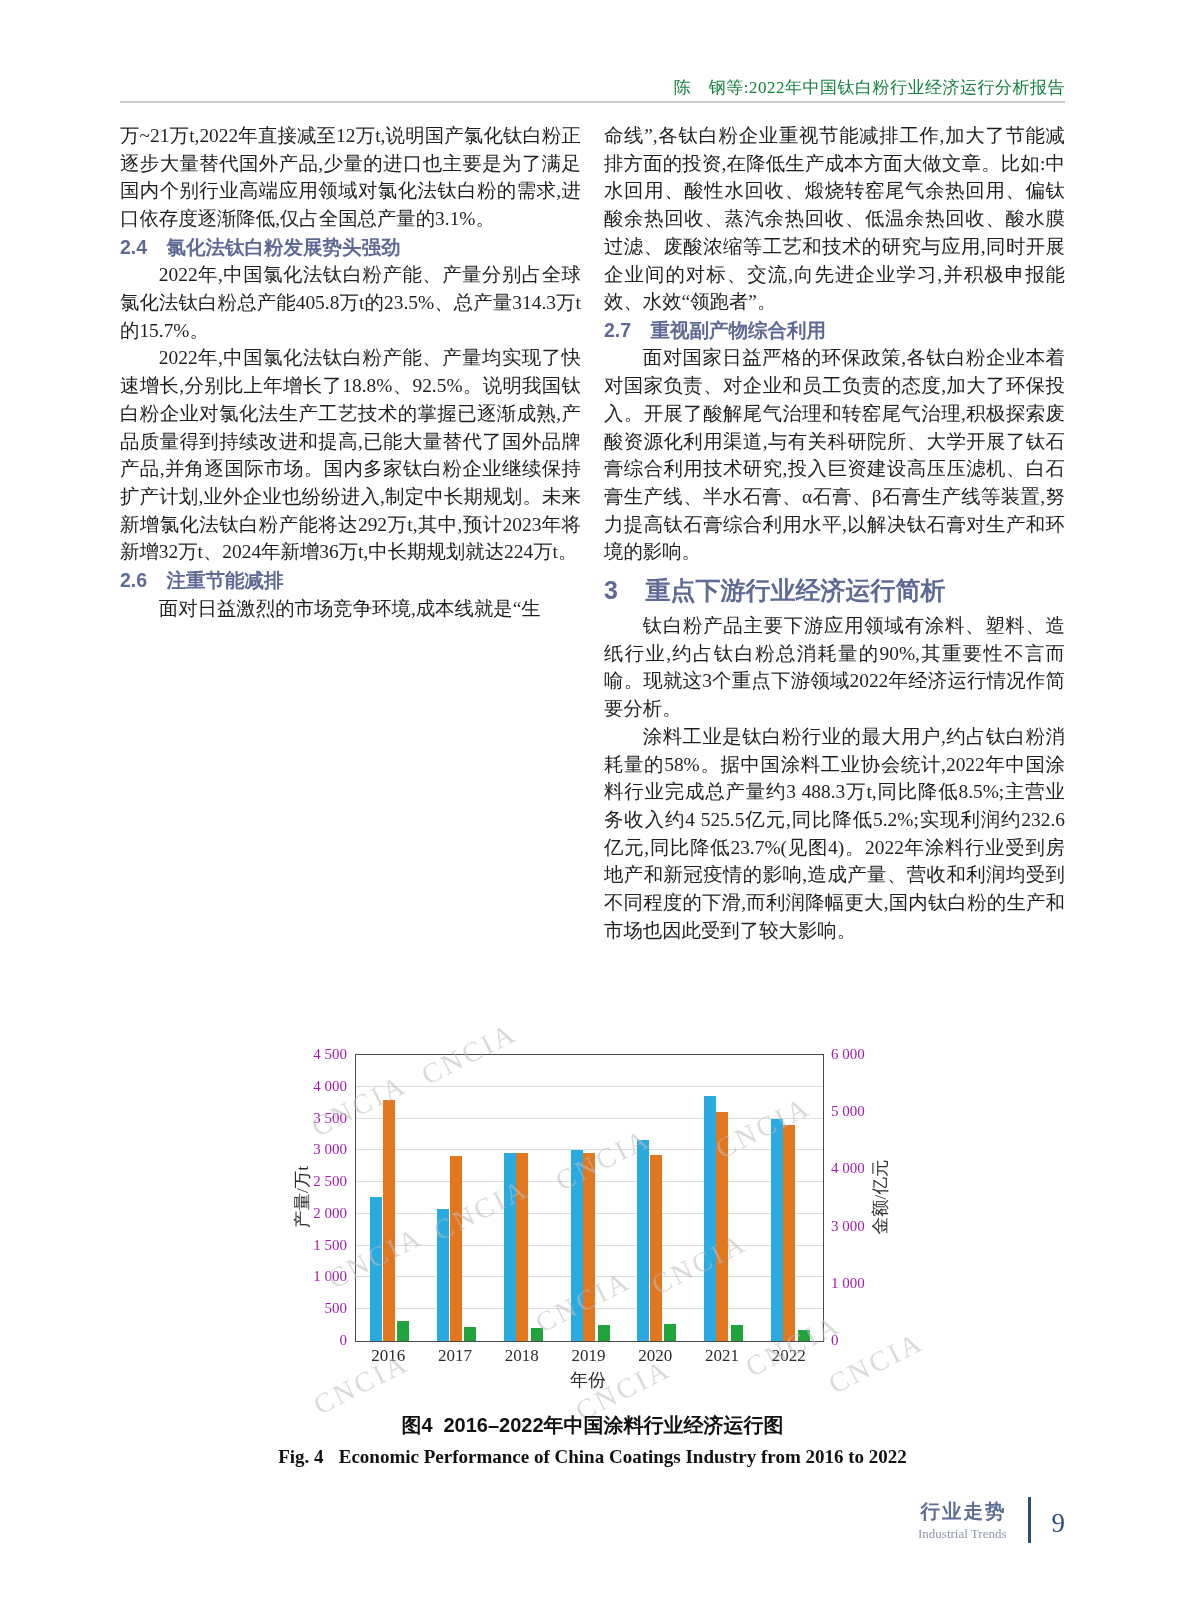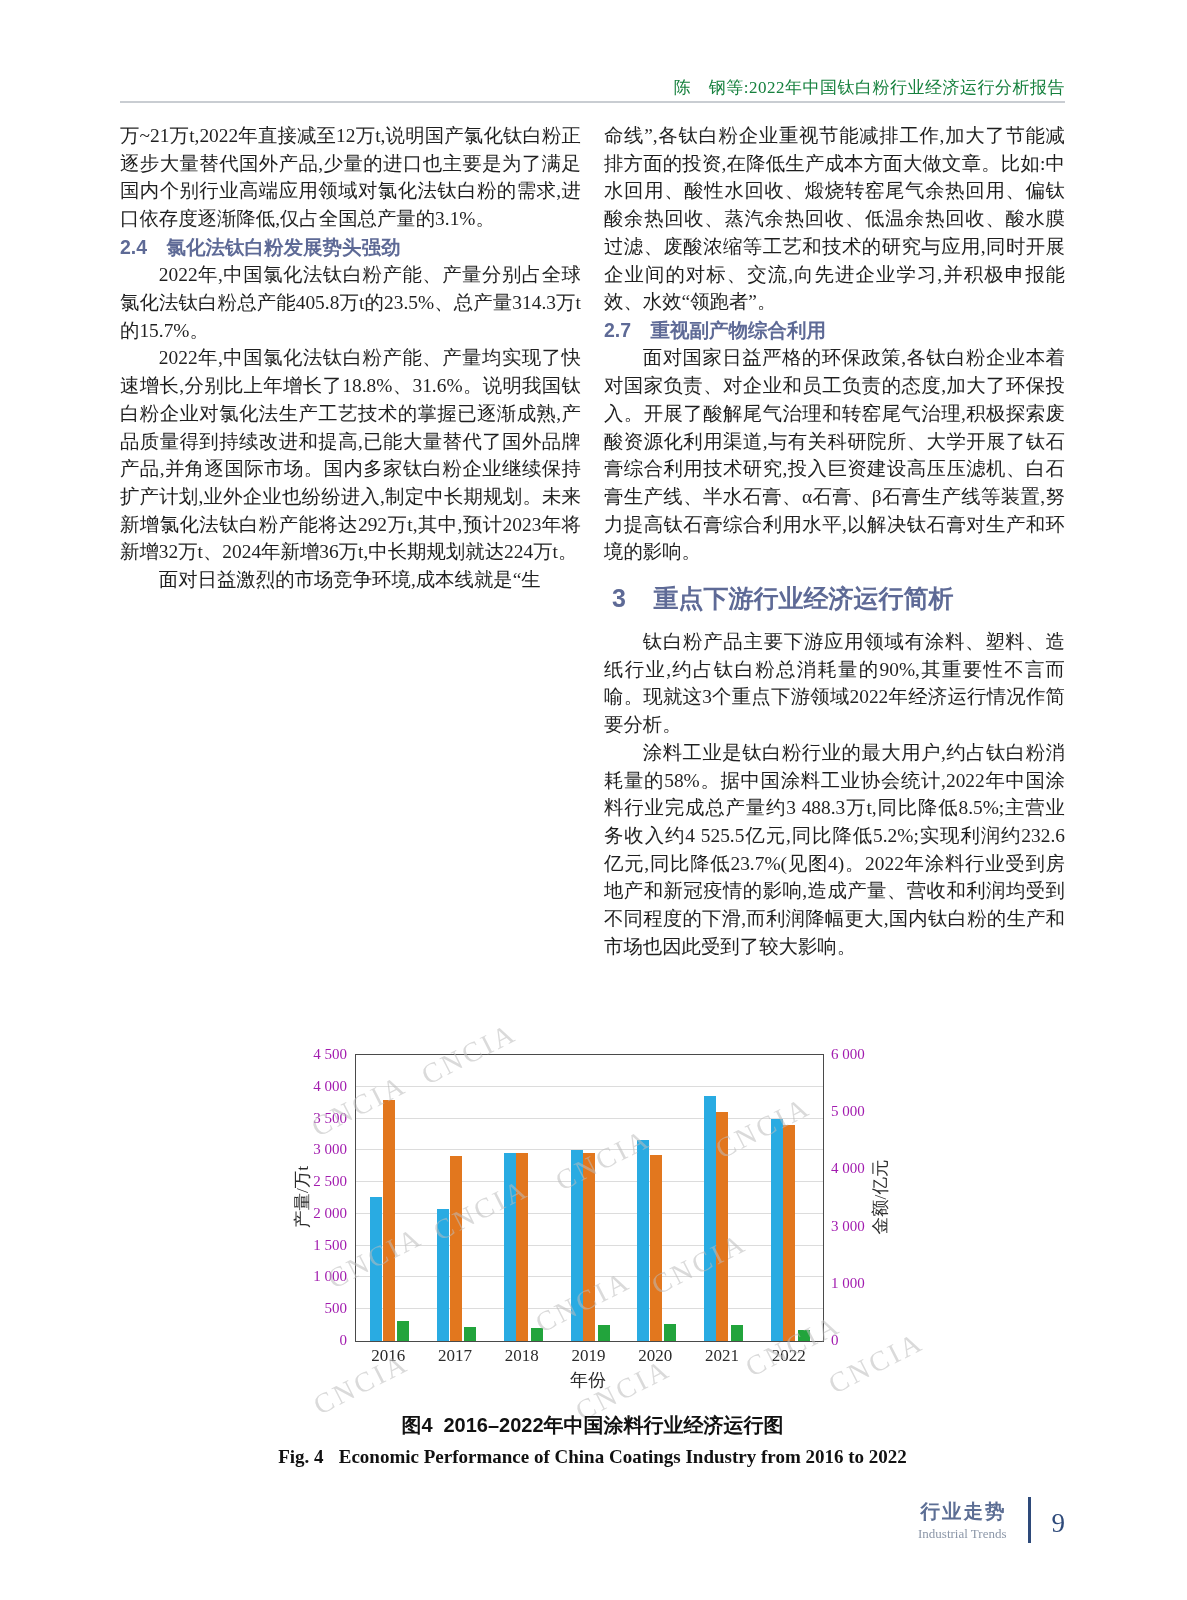--- a/index.html
+++ b/index.html
@@ -17,21 +17,21 @@
   .columns{position:absolute;top:122px;left:120px;width:945px;display:flex;gap:23px;}
   .col{width:461px;}
   .para{font-size:19.4px;line-height:27.7px;text-align:justify;margin:0;text-indent:2em;}
   .para.flush{text-indent:0;}
   h4.sub{
     margin:0;font-size:19.5px;line-height:28.5px;color:#5E6A96;
     font-family:"Liberation Sans","DejaVu Sans",sans-serif;font-weight:bold;
   }
   h4.sub .hnum{margin-right:1em;margin-top:30px;}
   h3.big{
-    margin:8px;padding:9px 0 7px 0;font-size:25px;line-height:30px;color:#5E6A96;
+    margin:0;padding:9px 0 7px 0;font-size:25px;line-height:30px;color:#5E6A96;
     font-family:"Liberation Sans","DejaVu Sans",sans-serif;font-weight:bold;
   }
   h3.big .hnum{margin-right:1.1em;}
   
   .chart{position:absolute;left:280px;top:1032px;width:660px;height:368px;}
   .plot{position:absolute;left:75px;top:22px;width:467px;height:286px;border:1px solid #4a4a4a;background:#fff;}
   .grid{position:absolute;left:0;width:100%;height:1px;background:#DCDCDC;}
   .bar{position:absolute;bottom:0;}
   .ytick{position:absolute;width:62px;font-size:15px;color:#a21caf;line-height:18px;}
   .ytick.l{text-align:right;}
@@ -68,21 +68,22 @@
 <body>
 
 <div class="running-title">陈　钢等:2022年中国钛白粉行业经济运行分析报告</div>
 <div class="header-rule"></div>
 
 <div class="columns">
   <div class="col">
     <p class="para flush">万~21万t,2022年直接减至12万t,说明国产氯化钛白粉正逐步大量替代国外产品,少量的进口也主要是为了满足国内个别行业高端应用领域对氯化法钛白粉的需求,进口依存度逐渐降低,仅占全国总产量的3.1%。</p>
     <h4 class="sub"><span class="hnum">2.4</span><span>氯化法钛白粉发展势头强劲</span></h4>
     <p class="para">2022年,中国氯化法钛白粉产能、产量分别占全球氯化法钛白粉总产能405.8万t的23.5%、总产量314.3万t的15.7%。</p>
-    <p class="para">2022年,中国氯化法钛白粉产能、产量均实现了快速增长,分别比上年增长了18.8%、31.6%。说明我国钛白粉企业对氯化法生产工艺技术的掌握已逐渐成熟,产品质量得到持续改进和提高,已能大量替代了国外品牌产品,并角逐国际市场。国内多家钛白粉企业继续保持扩产计划,业外企业也纷纷进入,制定中长期规划。未来新增氯化法钛白粉产能将达292万t,其中,预计2023年将新增32万t、2024年新增36万t,中长期规划就达224万t。</p>
+    <p class="para">2022年,中国氯化法钛白粉产能、产量均实现了快速增长,分别比上年增长了18.8%、92.5%。说明我国钛白粉企业对氯化法生产工艺技术的掌握已逐渐成熟,产品质量得到持续改进和提高,已能大量替代了国外品牌产品,并角逐国际市场。国内多家钛白粉企业继续保持扩产计划,业外企业也纷纷进入,制定中长期规划。未来新增氯化法钛白粉产能将达292万t,其中,预计2023年将新增32万t、2024年新增36万t,中长期规划就达224万t。</p>
+    <h4 class="sub"><span class="hnum">2.6</span><span>注重节能减排</span></h4>
     <p class="para">面对日益激烈的市场竞争环境,成本线就是“生</p>
   </div>
   <div class="col">
     <p class="para flush">命线”,各钛白粉企业重视节能减排工作,加大了节能减排方面的投资,在降低生产成本方面大做文章。比如:中水回用、酸性水回收、煅烧转窑尾气余热回用、偏钛酸余热回收、蒸汽余热回收、低温余热回收、酸水膜过滤、废酸浓缩等工艺和技术的研究与应用,同时开展企业间的对标、交流,向先进企业学习,并积极申报能效、水效“领跑者”。</p>
     <h4 class="sub"><span class="hnum">2.7</span><span>重视副产物综合利用</span></h4>
     <p class="para">面对国家日益严格的环保政策,各钛白粉企业本着对国家负责、对企业和员工负责的态度,加大了环保投入。开展了酸解尾气治理和转窑尾气治理,积极探索废酸资源化利用渠道,与有关科研院所、大学开展了钛石膏综合利用技术研究,投入巨资建设高压压滤机、白石膏生产线、半水石膏、α石膏、β石膏生产线等装置,努力提高钛石膏综合利用水平,以解决钛石膏对生产和环境的影响。</p>
     <h3 class="big"><span class="hnum">3</span><span>重点下游行业经济运行简析</span></h3>
     <p class="para">钛白粉产品主要下游应用领域有涂料、塑料、造纸行业,约占钛白粉总消耗量的90%,其重要性不言而喻。现就这3个重点下游领域2022年经济运行情况作简要分析。</p>
     <p class="para">涂料工业是钛白粉行业的最大用户,约占钛白粉消耗量的58%。据中国涂料工业协会统计,2022年中国涂料行业完成总产量约3 488.3万t,同比降低8.5%;主营业务收入约4 525.5亿元,同比降低5.2%;实现利润约232.6亿元,同比降低23.7%(见图4)。2022年涂料行业受到房地产和新冠疫情的影响,造成产量、营收和利润均受到不同程度的下滑,而利润降幅更大,国内钛白粉的生产和市场也因此受到了较大影响。</p>
   </div>

